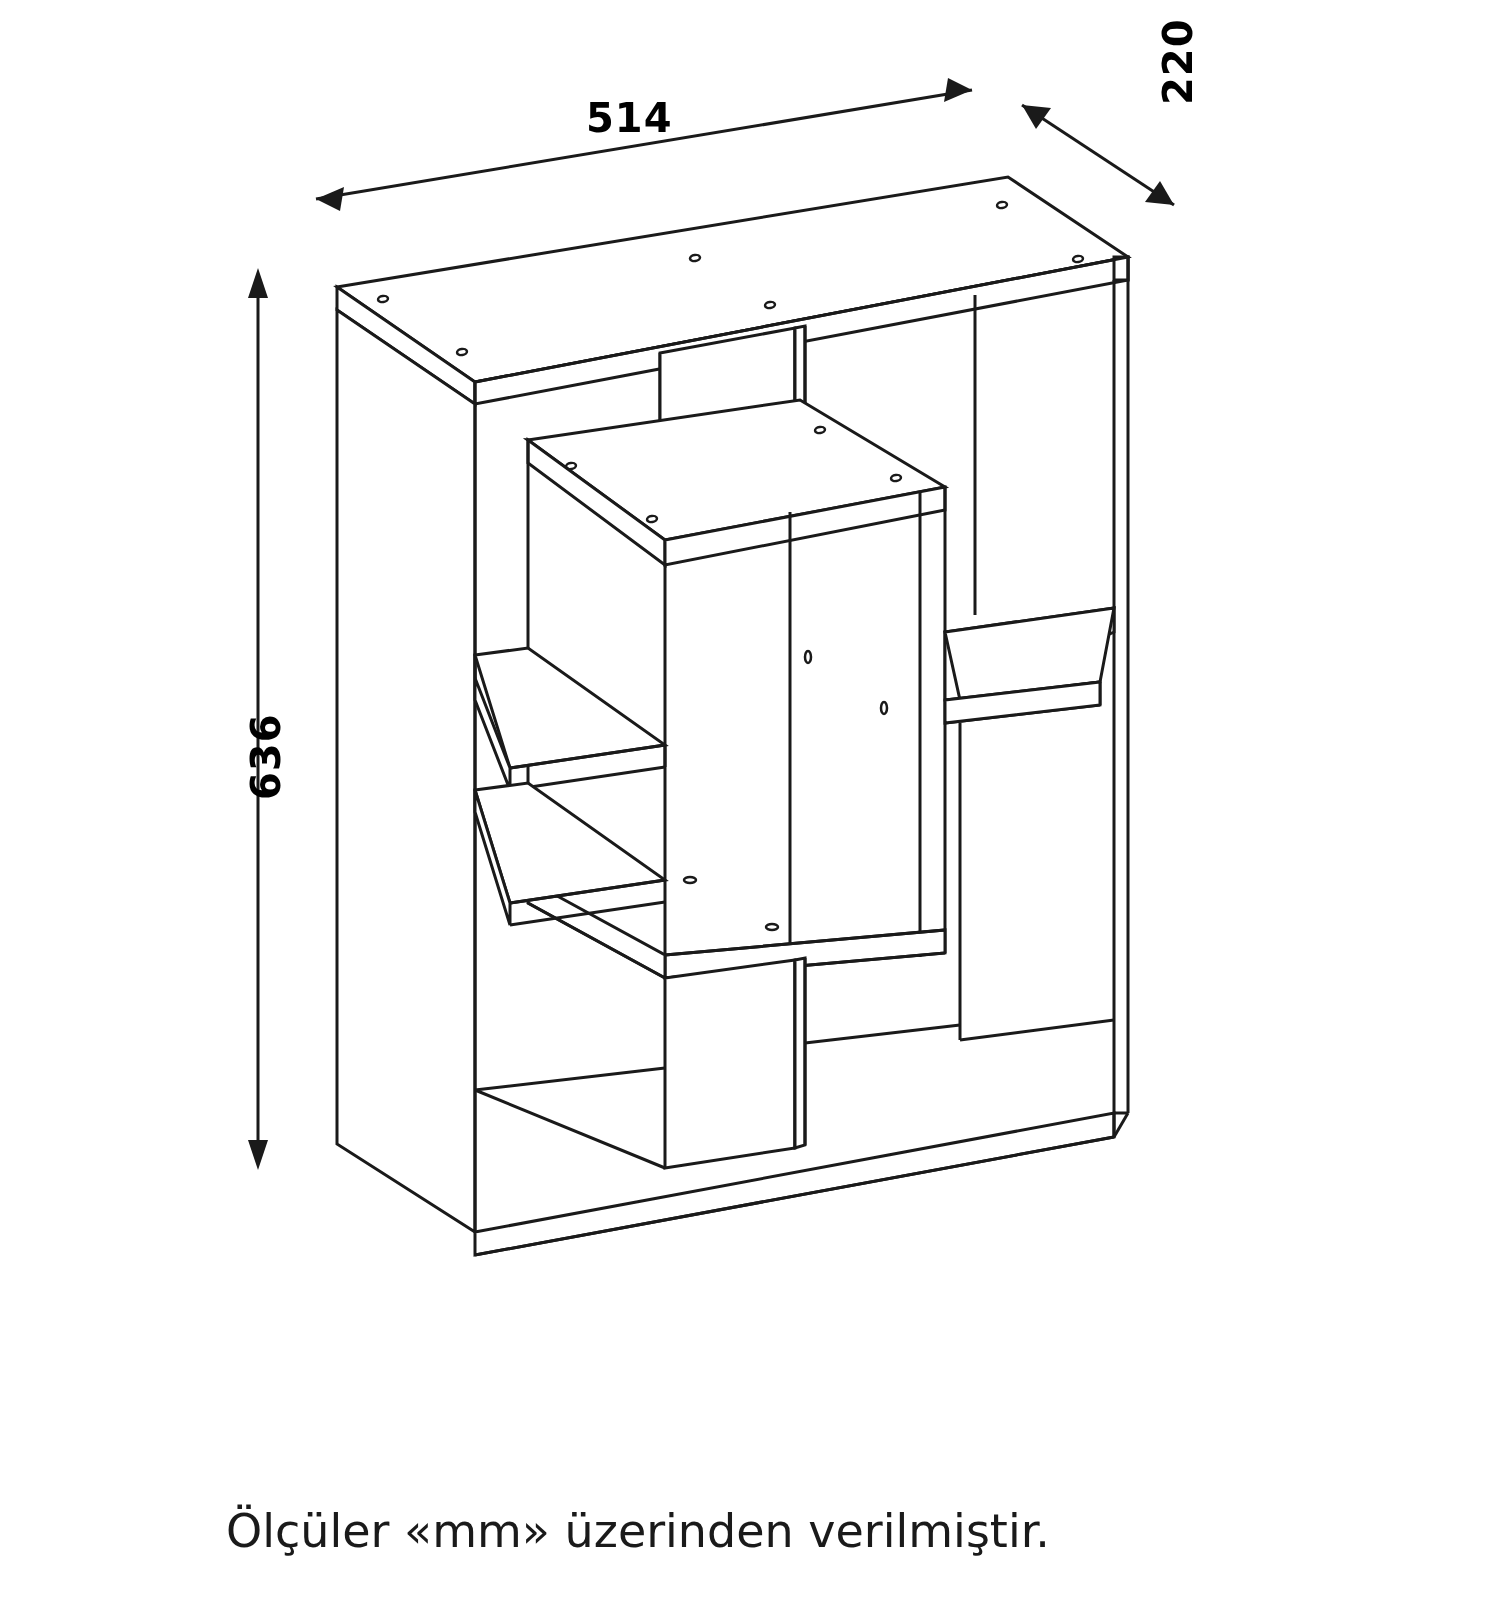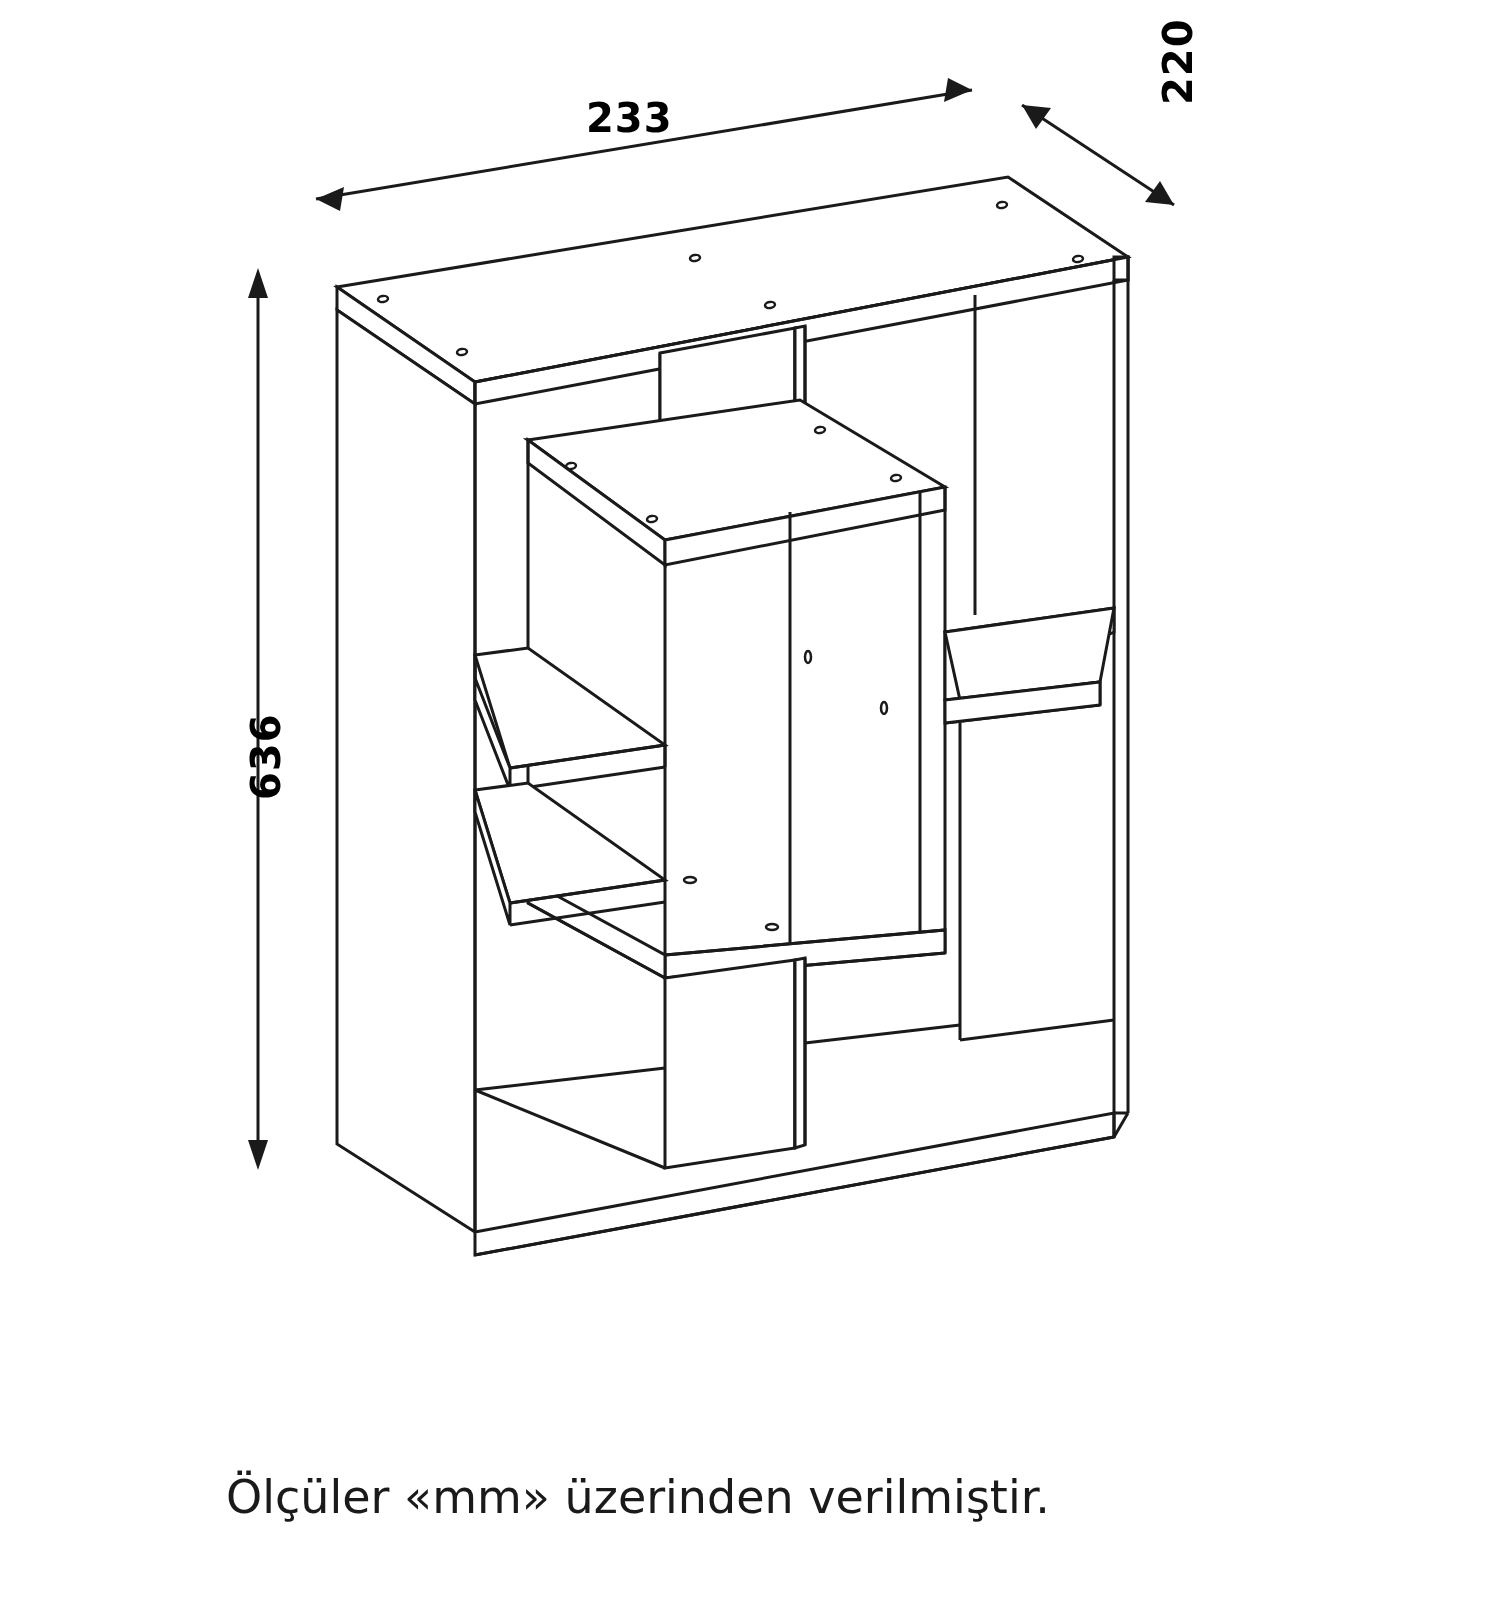--- a/index.html
+++ b/index.html
@@ -52,21 +52,21 @@
     font-size: 40px;
     letter-spacing: 1px;
     transform: rotate(-90deg);
     transform-origin: left top;
     left: 243px;
     top: 800px;
   }
   #caption {
     position: absolute;
     left: 0;
-    top: 1470px;
+    top: 1504px;
     width: 1276px;
     text-align: center;
     font-size: 46px;
     font-family: "DejaVu Sans", "Liberation Sans", sans-serif;
     color: #1a1a1a;
     letter-spacing: 0px;
   }
 </style>
 </head>
 <body>
@@ -205,18 +205,18 @@
       <ellipse cx="652" cy="519" rx="5" ry="3" transform="rotate(-9 652 519)"></ellipse>
       <ellipse cx="820" cy="430" rx="5" ry="3" transform="rotate(-9 820 430)"></ellipse>
       <ellipse cx="896" cy="478" rx="5" ry="3" transform="rotate(-9 896 478)"></ellipse>
       <ellipse cx="808" cy="657" rx="3" ry="6"></ellipse>
       <ellipse cx="884" cy="708" rx="3" ry="6"></ellipse>
       <ellipse cx="690" cy="880" rx="6" ry="3"></ellipse>
       <ellipse cx="772" cy="927" rx="6" ry="3"></ellipse>
     </g>
   </svg>
 
-  <div class="dim-label" id="dim-width-label">233</div>
+  <div class="dim-label" id="dim-width-label">514</div>
   <div class="dim-label" id="dim-depth-label">220</div>
   <div class="dim-label" id="dim-height-label">636</div>
 
   <div id="caption">Ölçüler «mm» üzerinden verilmiştir.</div>
 </div>
 
 </body></html>

